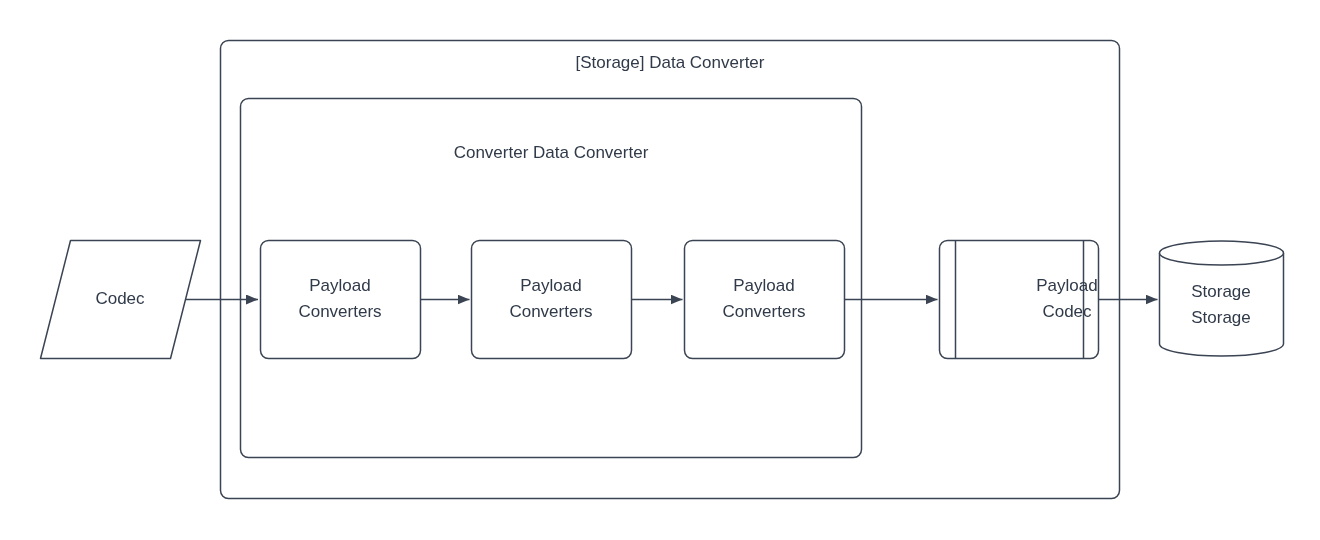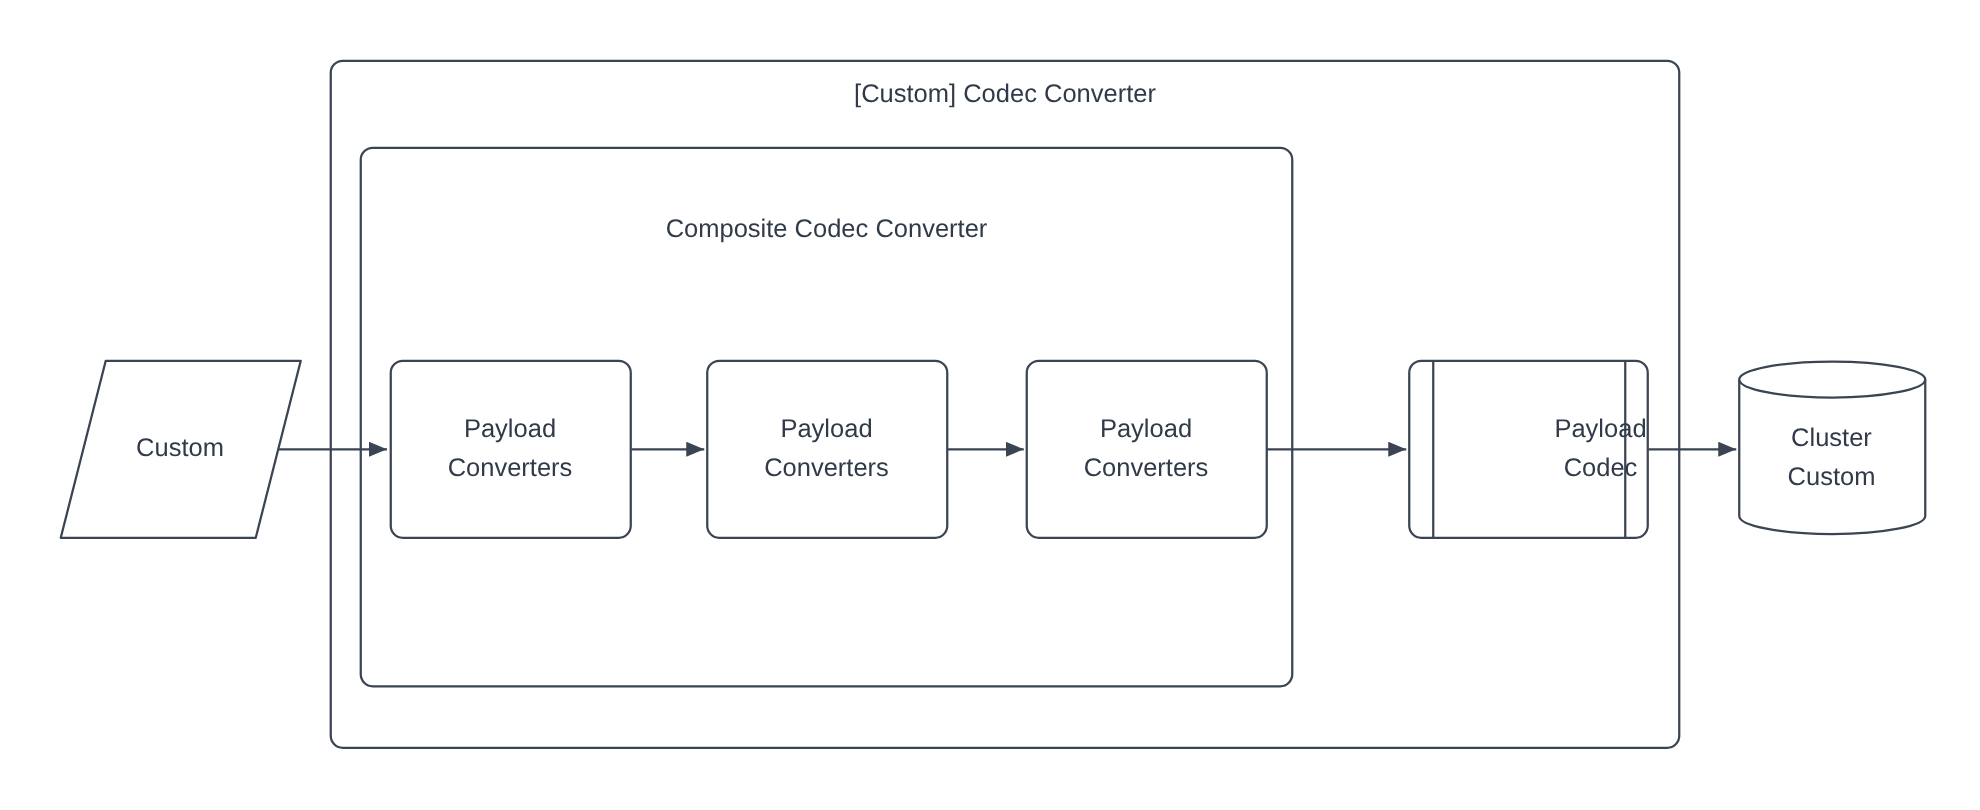--- a/index.html
+++ b/index.html
@@ -68,29 +68,29 @@
       <ellipse class="shape" cx="1221.5" cy="253" rx="62" ry="12"></ellipse>
     </g>
 
     <line class="edge" x1="185.5" y1="299.5" x2="258" y2="299.5" marker-end="url(#arrow)"></line>
     <line class="edge" x1="421" y1="299.5" x2="469.5" y2="299.5" marker-end="url(#arrow)"></line>
     <line class="edge" x1="632" y1="299.5" x2="682.5" y2="299.5" marker-end="url(#arrow)"></line>
     <line class="edge" x1="844.5" y1="299.5" x2="937.5" y2="299.5" marker-end="url(#arrow)"></line>
     <line class="edge" x1="1099" y1="299.5" x2="1157.5" y2="299.5" marker-end="url(#arrow)"></line>
   </svg>
 
-  <div class="title" style="left:220px;top:50px;width:900px;">[Custom] Codec Converter</div>
+  <div class="title" style="left:220px;top:50px;width:900px;">[Storage] Data Converter</div>
 
-  <div class="title" style="left:240px;top:140px;width:622px;">Composite Codec Converter</div>
+  <div class="title" style="left:240px;top:140px;width:622px;">Converter Data Converter</div>
 
-  <div class="label" style="left:55px;top:240px;width:130px;height:118px;">Custom</div>
+  <div class="label" style="left:55px;top:240px;width:130px;height:118px;">Codec</div>
 
   <div class="label" style="left:280px;top:240px;width:120px;height:118px;">Payload Converters</div>
 
   <div class="label" style="left:491px;top:240px;width:120px;height:118px;">Payload Converters</div>
 
   <div class="label" style="left:704px;top:240px;width:120px;height:118px;">Payload Converters</div>
 
   <div class="label" style="left:1017px;top:240px;width:100px;height:118px;">Payload Codec</div>
 
-  <div class="label" style="left:1176px;top:255px;width:90px;height:100px;">Cluster Custom</div>
+  <div class="label" style="left:1176px;top:255px;width:90px;height:100px;">Storage Storage</div>
 
 </div>
 
 </body></html>

